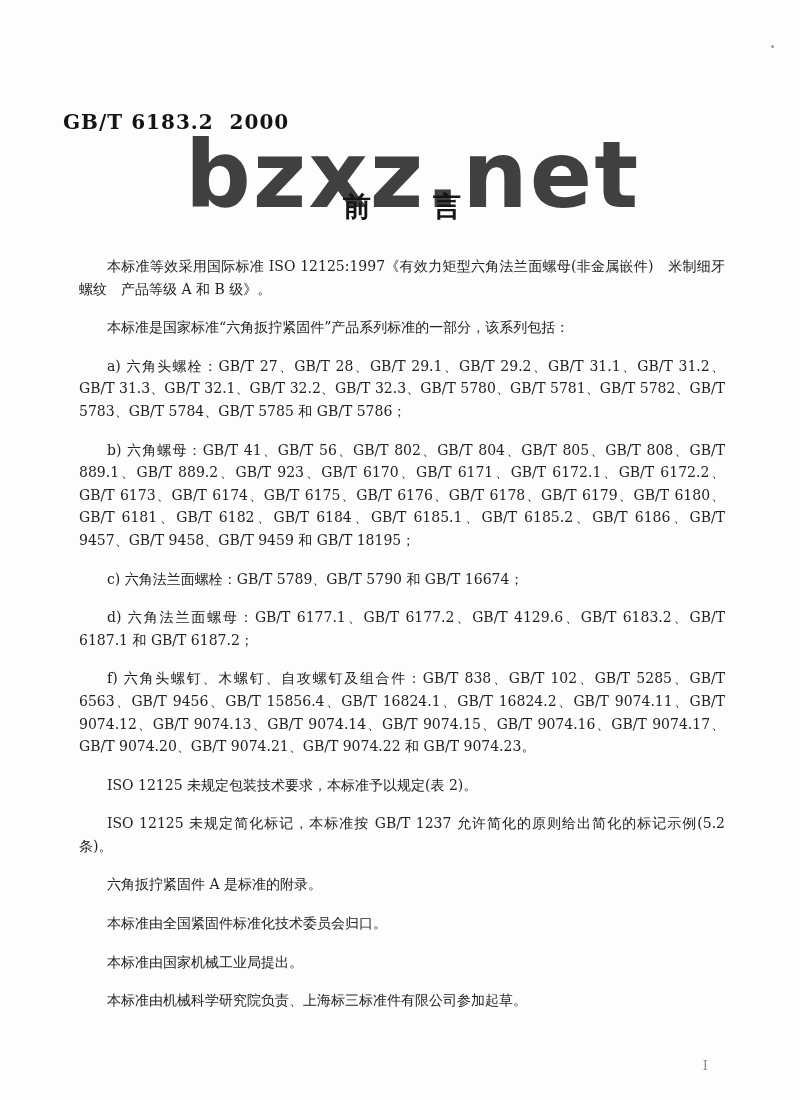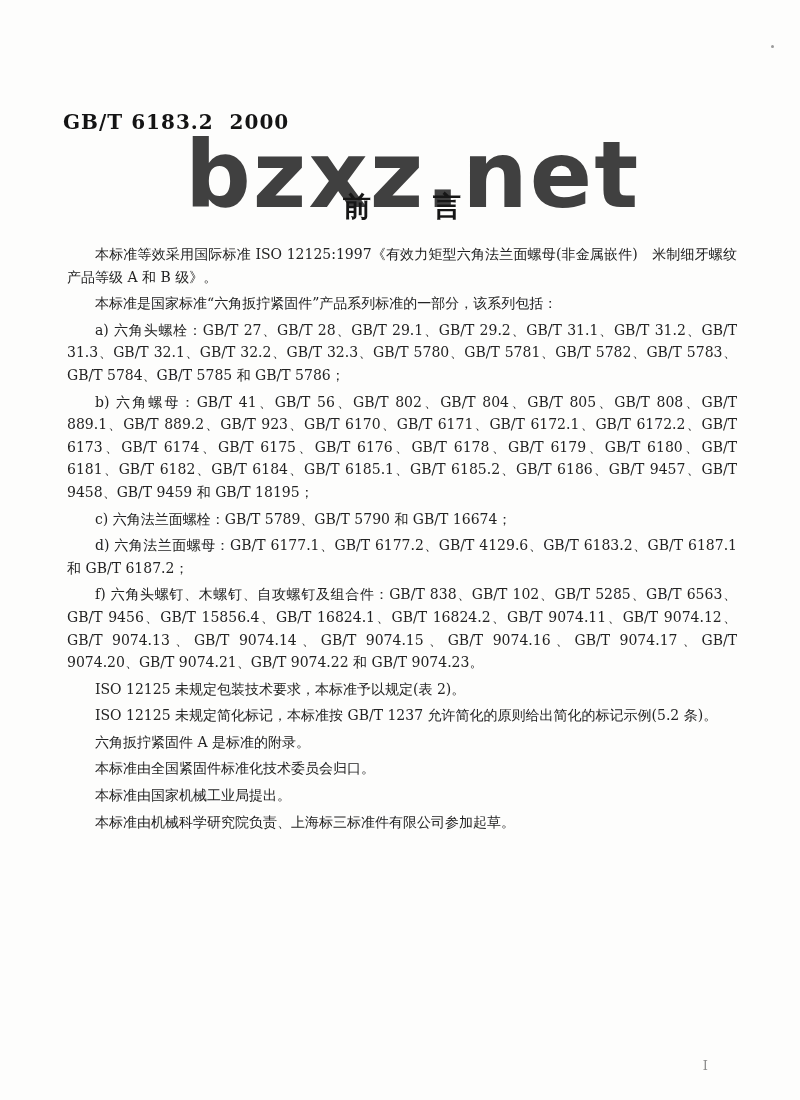--- a/index.html
+++ b/index.html
@@ -54,21 +54,21 @@
     top: 239px;
     width: 678px;
     z-index: 1;
     font-size: 14px;
     line-height: 22.6px;
     text-align: justify;
     color: #222222;
   }
   .doc-body p {
     text-indent: 2em;
-    margin: 4px;
+    margin: 16px;
   }
   .page-number {
     position: absolute;
     right: 92px;
     top: 1058px;
     font-size: 13px;
     color: #8d8d8d;
     z-index: 1;
   }
   .speck {

